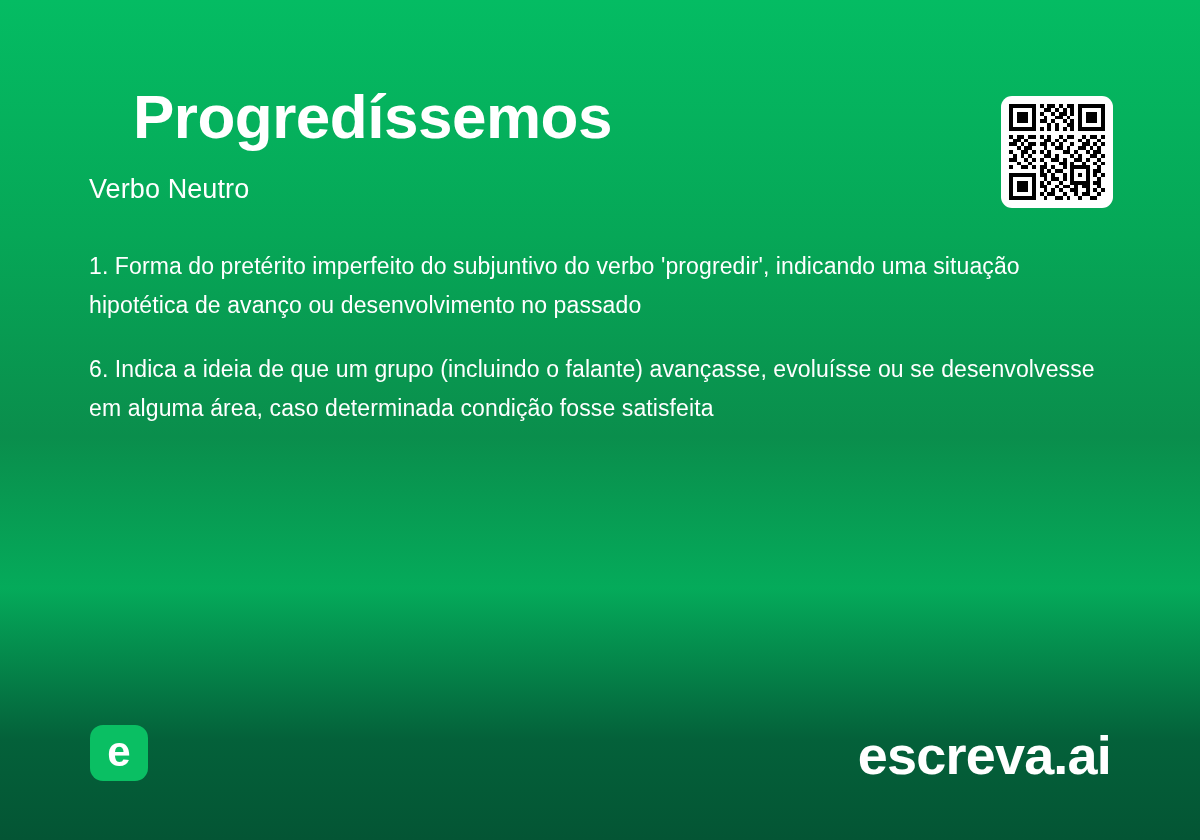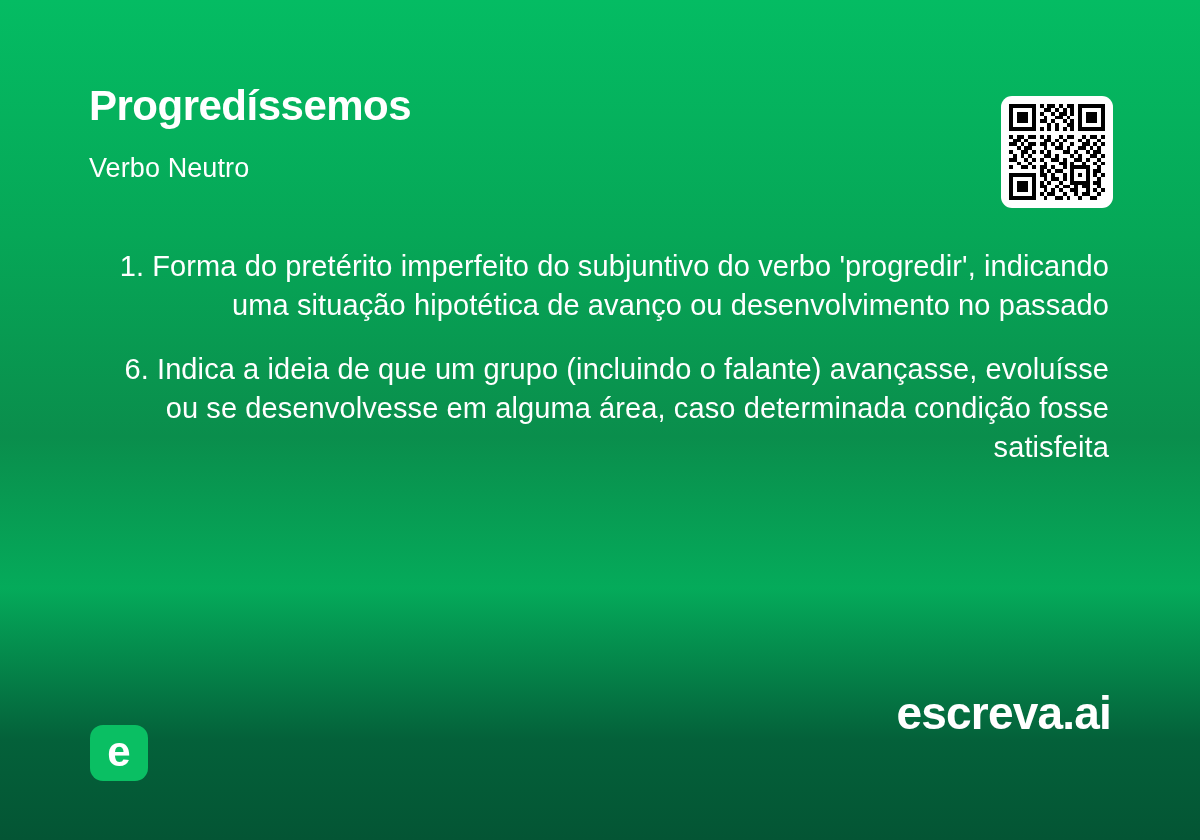--- a/index.html
+++ b/index.html
@@ -26,26 +26,27 @@
 
   
   #header {
     position: absolute;
     left: 89px;
     top: 84px;
     width: 880px;
   }
 
   #word-title {
-    font-size: 42px;
+    font-size: 62px;
     font-weight: 700;
     color: #FFFFFF;
     letter-spacing: -0.5px;
     line-height: 1.05;
     white-space: nowrap;
+    margin-left: 44px;
   }
 
   #word-class {
     margin-top: 24px;
     font-size: 27px;
     font-weight: 400;
     color: #FFFFFF;
     letter-spacing: 0.1px;
     line-height: 1.2;
   }
@@ -71,27 +72,26 @@
 
   
   #definitions {
     position: absolute;
     left: 89px;
     top: 247px;
     width: 1020px;
   }
 
   .definition {
-    font-size: 29px;
+    font-size: 23px;
     font-weight: 400;
     color: #FFFFFF;
     line-height: 39px;
     letter-spacing: 0.1px;
     margin-bottom: 25px;
-    text-align: right;
   }
 
   .definition:last-child { margin-bottom: 0; }
 
   
   #logo-badge {
     position: absolute;
     left: 90px;
     top: 725px;
     width: 58px;
@@ -107,22 +107,22 @@
     font-size: 42px;
     font-weight: 700;
     color: #FFFFFF;
     line-height: 1;
     margin-top: -3px;
   }
 
   #brand-name {
     position: absolute;
     right: 89px;
-    top: 688px;
-    font-size: 46px;
+    top: 726px;
+    font-size: 54px;
     font-weight: 700;
     color: #FFFFFF;
     letter-spacing: -0.8px;
     line-height: 1.1;
     white-space: nowrap;
     text-align: right;
   }
 </style>
 </head>
 <body>

